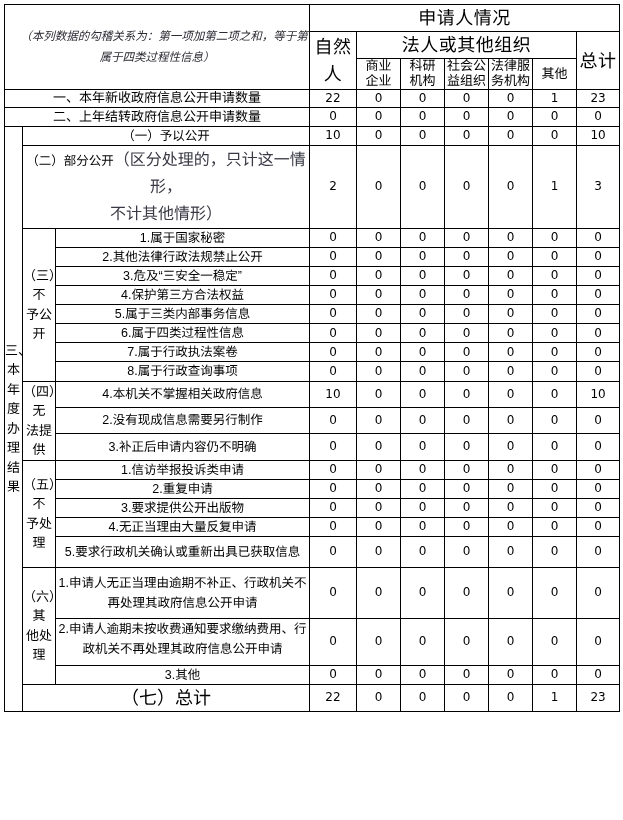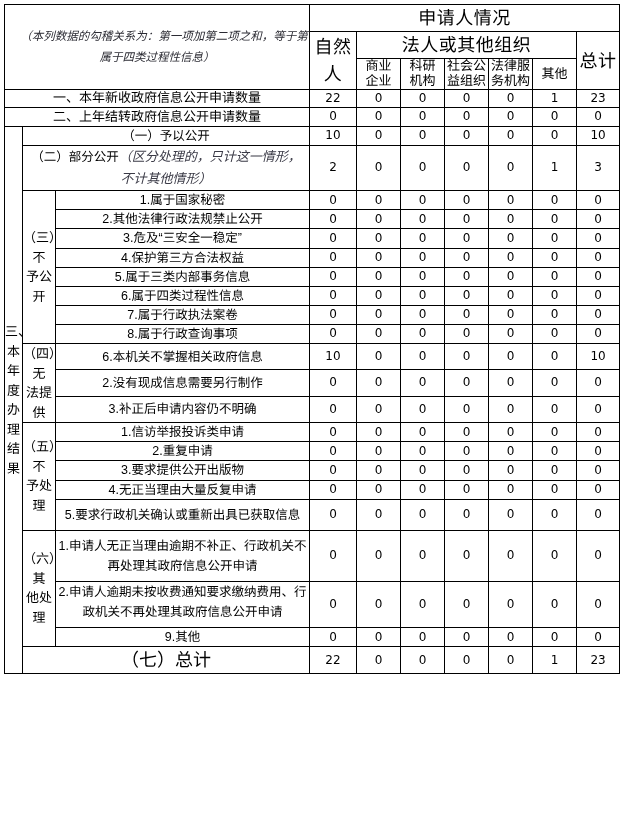--- a/index.html
+++ b/index.html
@@ -60,22 +60,21 @@
   .note-txt{
     font-family:Liberation Sans, sans-serif;
     font-size:11.5px;
     font-style:italic;
     color:#2b2b33;
     display:block;
     text-indent:14px;
   }
   .inline-note{
     font-family:"DejaVu Serif","Liberation Serif",serif;
-    font-size:13px;
-    font-style:italic;
+    font-size:16px;
     color:#3a3a46;
     line-height:1.7;
   }
   .w-free{word-break:break-all;}
 </style>
 </head>
 <body>
 
 <div id="sheet">
   <table class="stat">
@@ -263,21 +262,21 @@
         <td class="numc">0</td>
         <td class="numc">0</td>
         <td class="numc">0</td>
       </tr>
 
       <tr>
         <td rowspan="3" class="vstack">
           <div>（四）无</div>
           <div>法提供</div>
         </td>
-        <td colspan="2" class="lbl-item">6.本机关不掌握相关政府信息</td>
+        <td colspan="2" class="lbl-item">4.本机关不掌握相关政府信息</td>
         <td class="numc">10</td>
         <td class="numc">0</td>
         <td class="numc">0</td>
         <td class="numc">0</td>
         <td class="numc">0</td>
         <td class="numc">0</td>
         <td class="numc">10</td>
       </tr>
       <tr>
         <td colspan="2" class="lbl-item">2.没有现成信息需要另行制作</td>
@@ -373,21 +372,21 @@
         <td colspan="2" class="lbl-item w-free" style="line-height:1.62;padding-bottom:5px;margin-top:22px;">2.申请人逾期未按收费通知要求缴纳费用、行政机关不再处理其政府信息公开申请</td>
         <td class="numc">0</td>
         <td class="numc">0</td>
         <td class="numc">0</td>
         <td class="numc">0</td>
         <td class="numc">0</td>
         <td class="numc">0</td>
         <td class="numc">0</td>
       </tr>
       <tr>
-        <td colspan="2" class="lbl-item">9.其他</td>
+        <td colspan="2" class="lbl-item">3.其他</td>
         <td class="numc">0</td>
         <td class="numc">0</td>
         <td class="numc">0</td>
         <td class="numc">0</td>
         <td class="numc">0</td>
         <td class="numc">0</td>
         <td class="numc">0</td>
       </tr>
 
       <tr>

